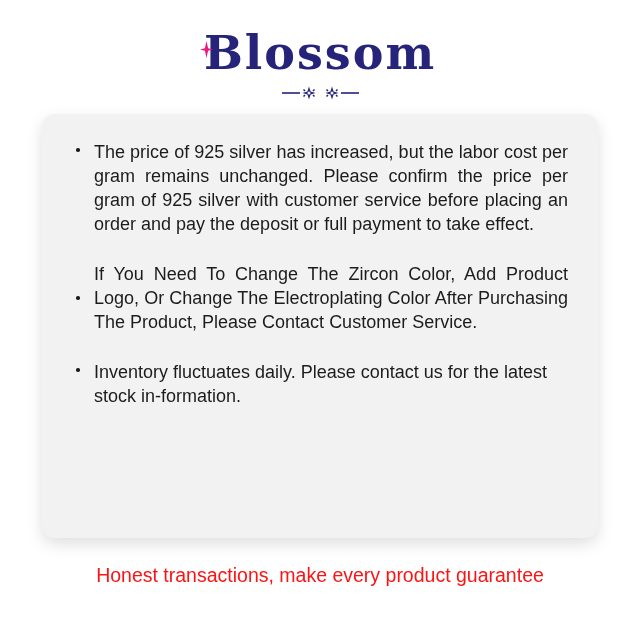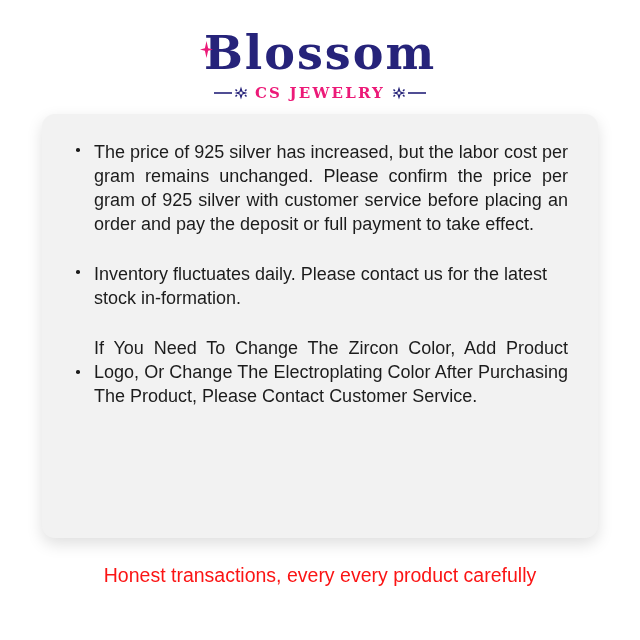--- a/index.html
+++ b/index.html
@@ -152,21 +152,20 @@
 
   <div class="tagline-row">
     <span class="ornament">
       <svg viewBox="0 0 36 16" width="36" height="16" aria-hidden="true">
         <rect x="0" y="7.2" width="18" height="1.6" fill="#26237a"></rect>
         <path d="M27 1.5 L28.6 6.4 L33.5 8 L28.6 9.6 L27 14.5 L25.4 9.6 L20.5 8 L25.4 6.4 Z" fill="#26237a"></path>
         <circle cx="27" cy="8" r="1.5" fill="#f2f2f2"></circle>
         <path d="M21.5 4.5 L23 6 M32.5 4.5 L31 6 M21.5 11.5 L23 10 M32.5 11.5 L31 10" stroke="#26237a" stroke-width="1.5"></path>
       </svg>
     </span>
-    <span class="tagline-text">CS JEWELRY</span>
     <span class="ornament">
       <svg viewBox="0 0 36 16" width="36" height="16" aria-hidden="true">
         <rect x="18" y="7.2" width="18" height="1.6" fill="#26237a"></rect>
         <path d="M9 1.5 L10.6 6.4 L15.5 8 L10.6 9.6 L9 14.5 L7.4 9.6 L2.5 8 L7.4 6.4 Z" fill="#26237a"></path>
         <circle cx="9" cy="8" r="1.5" fill="#f2f2f2"></circle>
         <path d="M3.5 4.5 L5 6 M14.5 4.5 L13 6 M3.5 11.5 L5 10 M14.5 11.5 L13 10" stroke="#26237a" stroke-width="1.5"></path>
       </svg>
     </span>
   </div>
 
@@ -174,28 +173,28 @@
 
 <div class="card">
   <ul class="bullet-list">
 
     <li class="bullet-item">
       <span class="bullet-dot"></span>
       <p class="bullet-text">The price of 925 silver has increased, but the labor cost per gram remains unchanged. Please confirm the price per gram of 925 silver with customer service before placing an order and pay the deposit or full payment to take effect.</p>
     </li>
 
     <li class="bullet-item">
+      <span class="bullet-dot mid"></span>
+      <p class="bullet-text">If You Need To Change The Zircon Color, Add Product Logo, Or Change The Electroplating Color After Purchasing The Product, Please Contact Customer Service.</p>
+    </li>
+
+    <li class="bullet-item">
       <span class="bullet-dot"></span>
       <p class="bullet-text nojust">Inventory fluctuates daily. Please contact us for the latest stock in-formation.</p>
     </li>
 
-    <li class="bullet-item">
-      <span class="bullet-dot mid"></span>
-      <p class="bullet-text">If You Need To Change The Zircon Color, Add Product Logo, Or Change The Electroplating Color After Purchasing The Product, Please Contact Customer Service.</p>
-    </li>
-
 
   </ul>
 </div>
 
 <div class="footer">
-  <span class="footer-text">Honest transactions, every every product carefully</span>
+  <span class="footer-text">Honest transactions, make every product guarantee</span>
 </div>
 
 </body></html>

